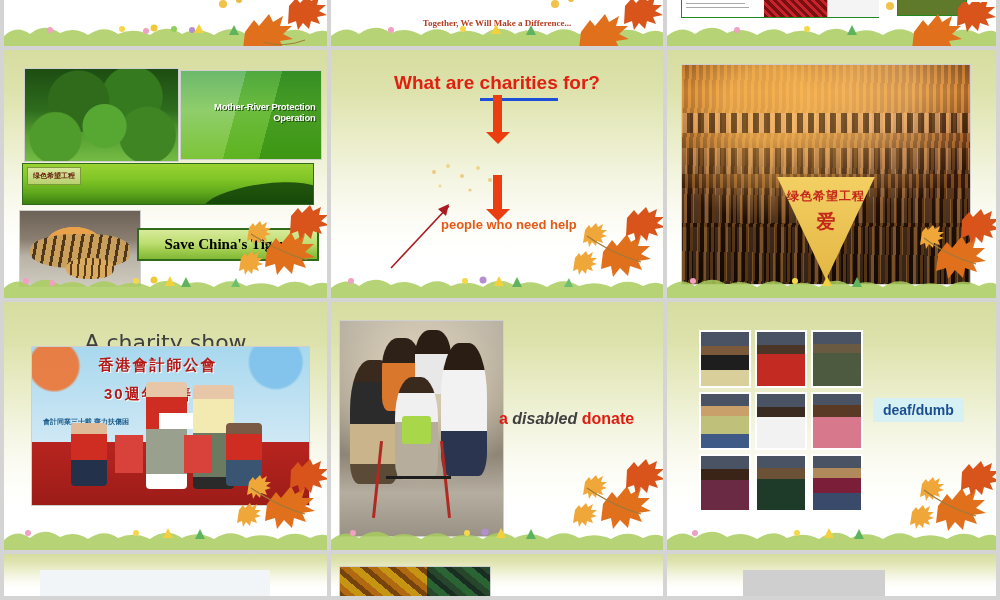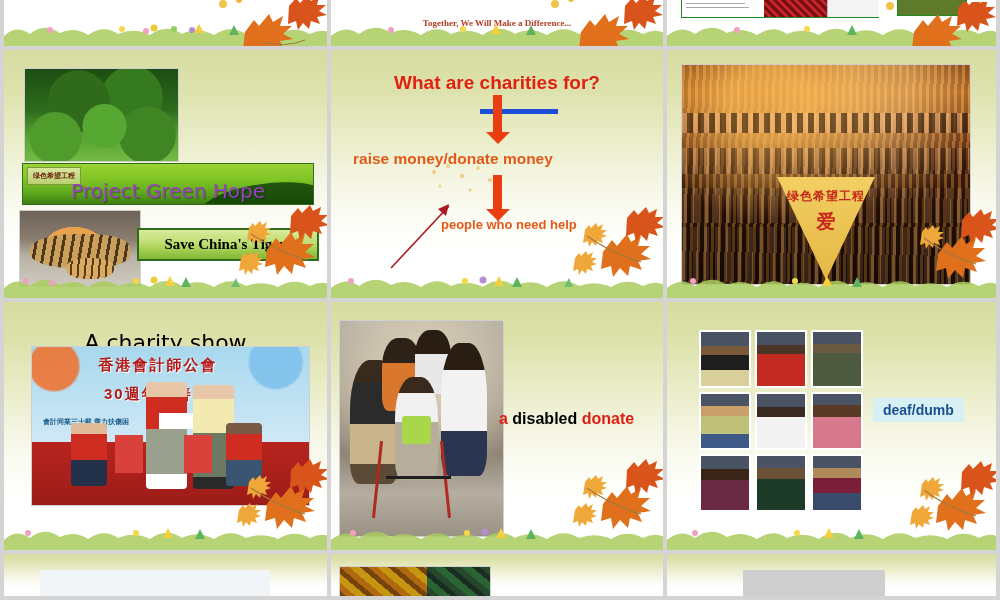--- a/index.html
+++ b/index.html
@@ -99,21 +99,21 @@
     display:flex;align-items:center;justify-content:center;
   }
   .savebanner span{
     color:#000;font-family:"Liberation Serif",serif;font-weight:bold;font-size:15px;
   }
   
   .q-title{
     position:absolute;left:0;right:0;top:22px;text-align:center;
     color:#e02010;font-weight:bold;font-size:19px;
   }
-  .q-title u{text-decoration:none;border-bottom:5px solid #1d4ed8;padding-bottom:16px;}
+  .q-title u{text-decoration:none;border-bottom:3px solid #1d4ed8;padding-bottom:5px;}
   .line2{
     position:absolute;left:22px;top:100px;width:100%;
     color:#e35a18;font-weight:bold;font-size:15.5px;
   }
   .line3{
     position:absolute;left:110px;top:167px;
     color:#e35a18;font-weight:bold;font-size:13px;
   }
   .arrow{
     position:absolute;width:9px;background:#ea3d10;
@@ -146,21 +146,21 @@
     position:absolute;left:33%;bottom:2%;width:34%;height:47%;
     background:linear-gradient(to bottom,#f3cf63,#e4b744);
     clip-path:polygon(0 0,100% 0,50% 100%);
     color:#c4271a;text-align:center;font-weight:bold;
   }
   .sign .l1{font-size:12px;margin-top:12%;letter-spacing:1px;}
   .sign .l2{font-size:19px;margin-top:4%;}
   
   .showtitle{
     position:absolute;left:0;right:0;top:28px;text-align:center;
-    color:#000000;font-size:22px;font-family:"DejaVu Sans",sans-serif;
+    color:#404040;font-size:22px;font-family:"DejaVu Sans",sans-serif;
   }
   .showphoto{
     background:linear-gradient(to bottom,#9fd2ea 0%,#bfe3f2 34%,#ead7c8 52%,#b8241f 60%,#9c1c18 100%);
   }
   .showbackdrop{
     position:absolute;left:0;right:0;top:0;height:60%;
     background:
       radial-gradient(circle at 8% 20%,rgba(240,110,40,.85) 0 9%,transparent 10%),
       radial-gradient(circle at 88% 16%,rgba(120,190,235,.8) 0 10%,transparent 11%),
       linear-gradient(to bottom,#a8d8ee,#cfe8f5);
@@ -178,21 +178,21 @@
   .wheelphoto{
     background:
       radial-gradient(circle at 50% 30%,rgba(255,240,210,.5) 0 20%,transparent 60%),
       linear-gradient(to bottom,#b9b2a4 0%,#a79e8e 38%,#8e8576 62%,#b5ada0 80%,#9a9285 100%);
   }
   .kid{position:absolute;border-radius:40% 40% 18% 18%;}
   .dis-text{
     position:absolute;left:168px;top:108px;font-size:16px;font-weight:bold;
   }
   .dis-text .r{color:#e01b10;}
-  .dis-text .b{color:#000000;}
+  .dis-text .b{color:#404040;font-style:italic;}
   
   .gridphotos{position:absolute;display:grid;gap:4px;}
   .gp{background:#3a4050;border:2px solid #fff;}
   .deaf{
     position:absolute;background:#d6f0f4;color:#1a4f91;
     font-weight:bold;font-size:14px;padding:4px 10px;
   }
   
   .bald{
     position:absolute;background:#f2f5f7;
@@ -281,25 +281,27 @@
       <path d="M78 6 l7-8 l4 5 l8-8 l3 6 l8-4 l-2 8 l9 0 l-7 6 l8 4 l-10 2 l3 7 l-9-3 l-2 8 l-6-6 l-5 7 l-2-9 l-8 3 z" fill="#d8541b"></path>
       <circle cx="10" cy="4" r="4" fill="#f0c34a"></circle>
     </svg>
   </div>
 
   <div class="slide col1">
     <div class="bg"></div>
 
     <div class="photo forest" style="left:20px;top:18px;width:153px;height:92px;"></div>
 
+    <div class="photo river" style="left:176px;top:20px;width:140px;height:88px;">
+      <div class="riverlabel">Mother-River Protection Operation</div>
+    </div>
 
     <div class="banner" style="left:18px;top:113px;width:290px;height:40px;">
       <div class="bannerstamp">绿色希望工程</div>
       <div style="position:absolute;right:-10px;bottom:-14px;width:120px;height:34px;background:#0d3b08;border-radius:50% 50% 0 0;transform:rotate(-8deg);opacity:.8;"></div>
-      <div class="greenhope">Project Green Hope</div>
     </div>
 
     <div class="photo tiger" style="left:15px;top:160px;width:120px;height:75px;">
       <div class="tigerstripes"></div>
       <div class="tigercub"></div>
     </div>
 
     <div class="savebanner" style="left:133px;top:178px;width:178px;height:29px;">
       <span>Save  China's Tigers</span>
     </div>
@@ -325,21 +327,20 @@
 
   <div class="slide">
     <div class="bg"></div>
 
     <div class="q-title">
       <span>What are </span><u>charities</u><span> for?</span>
     </div>
 
     <div class="arrow" style="left:162px;top:45px;height:38px;"></div>
 
-    <div class="line2">raise money/donate money</div>
 
     <div class="arrow" style="left:162px;top:125px;height:35px;"></div>
 
     <div class="line3">people who need help</div>
 
     <svg class="howarrow" style="left:48px;top:148px;width:80px;height:75px;" viewBox="0 0 80 75">
       <line x1="12" y1="70" x2="70" y2="8" stroke="#a91a22" stroke-width="1.6"></line>
       <path d="M70 6 l-3 12 l-8 -7 z" fill="#a91a22"></path>
     </svg>
 

